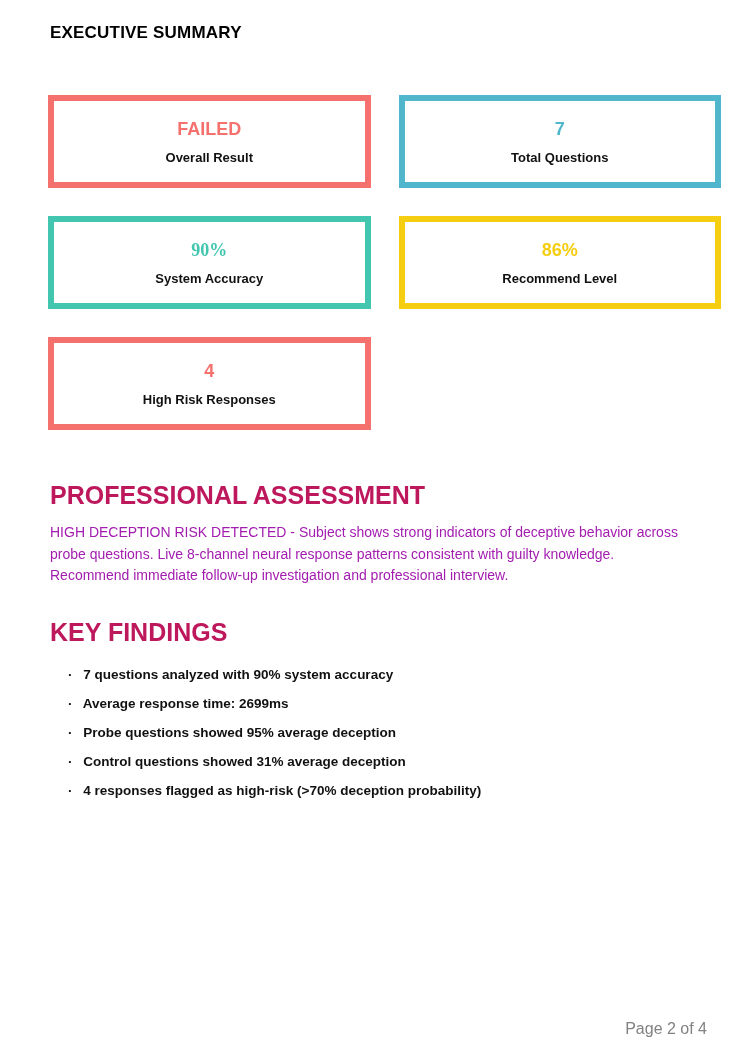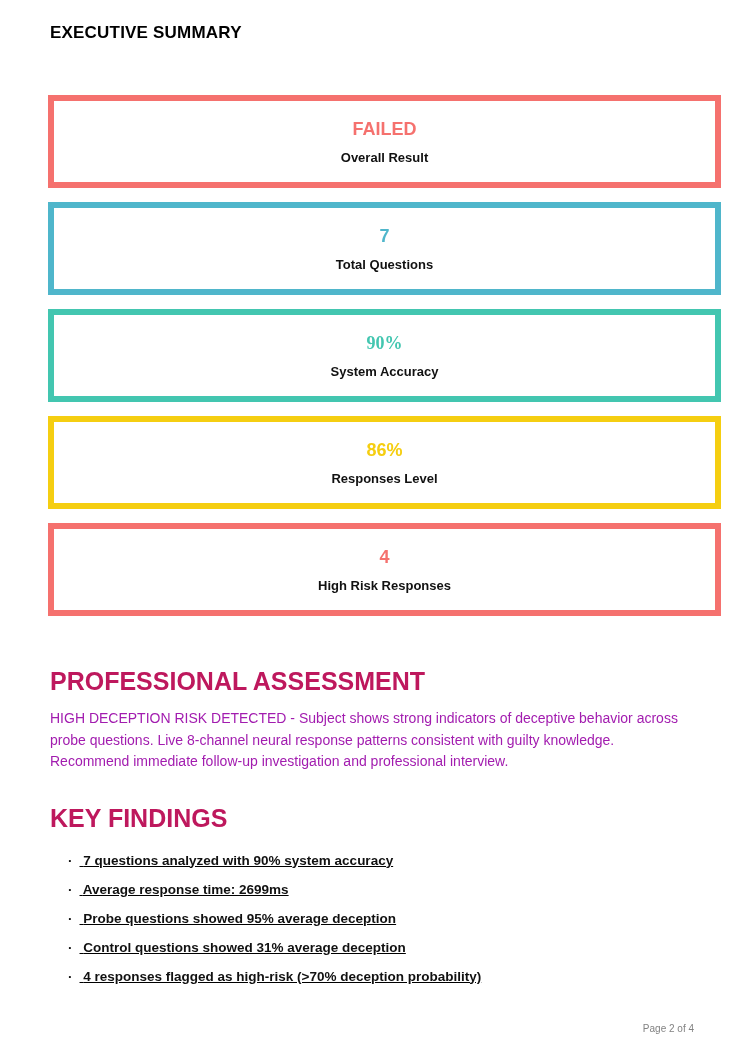--- a/index.html
+++ b/index.html
@@ -18,23 +18,24 @@
     margin: 18px 46px 0 50px;
     font-size: 17px;
     font-weight: bold;
     color: #000000;
     letter-spacing: 0.2px;
     line-height: 30px;
   }
   .cards-grid {
     margin: 47px 22px 0 48px;
     display: grid;
-    grid-template-columns: 1fr;
+    grid-template-columns: 1fr 1fr;
     column-gap: 12px;
     row-gap: 14px;
+    gap: 28px;
   }
   .stat-card {
     height: 93px;
     background: #ffffff;
     border: 6px solid #cccccc;
     display: flex;
     flex-direction: column;
     align-items: center;
     justify-content: center;
     text-align: center;
@@ -64,38 +65,37 @@
   .assessment-body {
     margin: 15px 49px 0 50px;
     font-size: 14px;
     font-weight: normal;
     color: #a21caf;
     line-height: 21.5px;
   }
   .findings-list {
     list-style: none;
     margin: 16px 49px 0 68px;
-    text-decoration: underline;
   }
   .findings-list li {
     font-size: 13.5px;
     font-weight: bold;
     color: #111111;
     line-height: 29px;
     white-space: nowrap;
   }
   .bullet-glyph {
     display: inline-block;
     margin-right: 7px;
   }
   .page-footer {
     position: absolute;
     top: 1004px;
-    right: 49px;
-    font-size: 10px;
+    right: 36px;
+    font-size: 16px;
     color: #828282;
     line-height: 14px;
   }
 </style>
 </head>
 <body>
 
 <div class="page">
 
   <h1 class="doc-title">EXECUTIVE SUMMARY</h1>
@@ -113,21 +113,21 @@
       <div class="stat-label">Total Questions</div>
     </div>
 
     <div class="stat-card" style="border-color: rgb(67, 198, 176);">
       <div class="stat-value" style="color: rgb(67, 198, 176); font-family: Liberation Serif, serif;">90%</div>
       <div class="stat-label">System Accuracy</div>
     </div>
 
     <div class="stat-card" style="border-color: rgb(245, 206, 17);">
       <div class="stat-value" style="color: rgb(245, 206, 17);">86%</div>
-      <div class="stat-label">Responses Level</div>
+      <div class="stat-label">Recommend Level</div>
     </div>
 
     <div class="stat-card" style="border-color: rgb(245, 113, 110);">
       <div class="stat-value" style="color: rgb(245, 113, 110);">4</div>
       <div class="stat-label">High Risk Responses</div>
     </div>
 
   </div>
 
   <h2 class="section-heading">PROFESSIONAL ASSESSMENT</h2>

